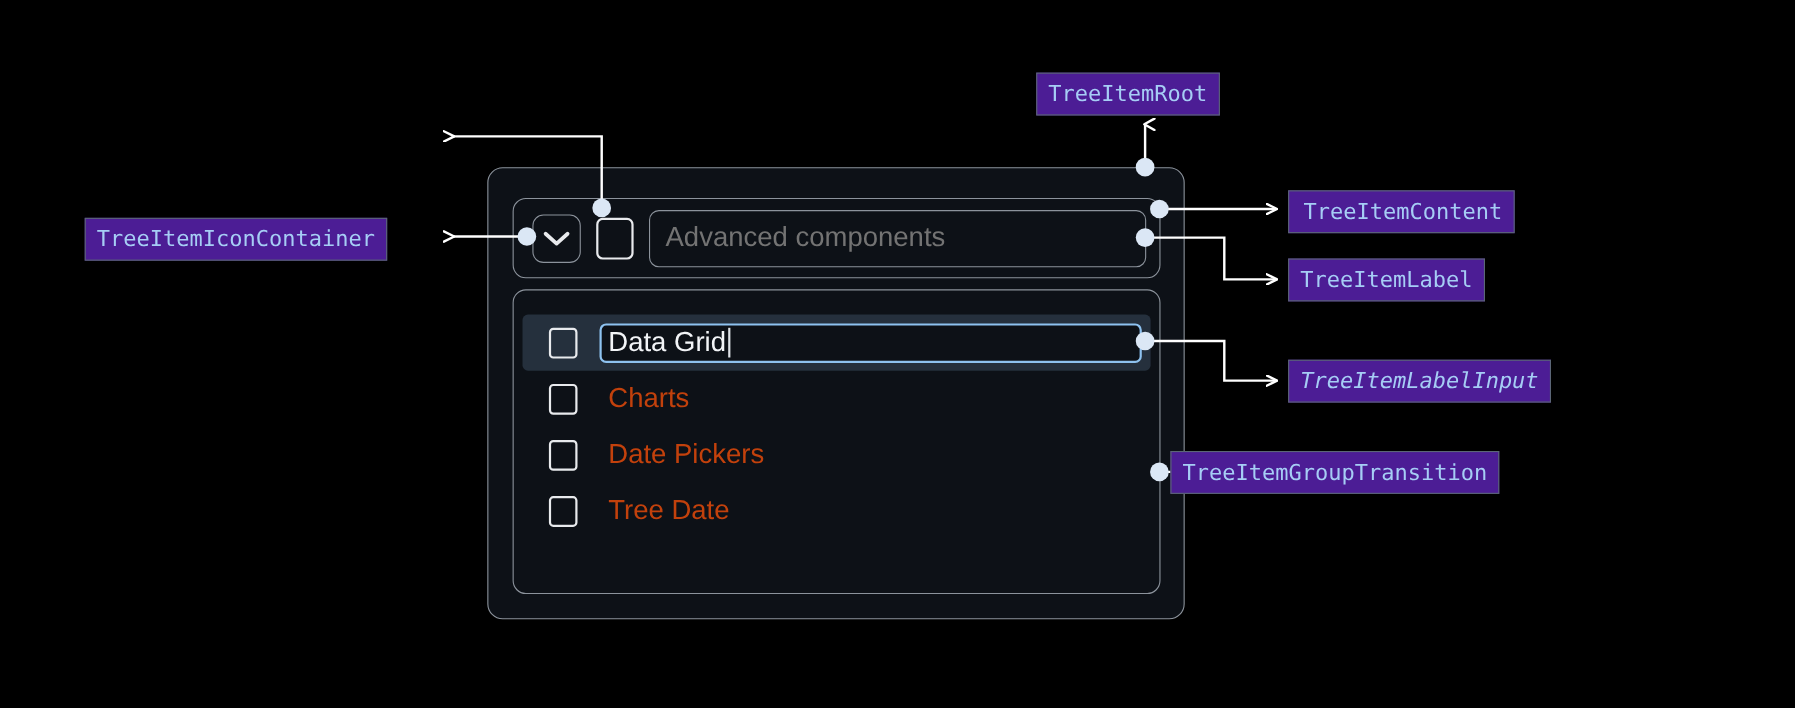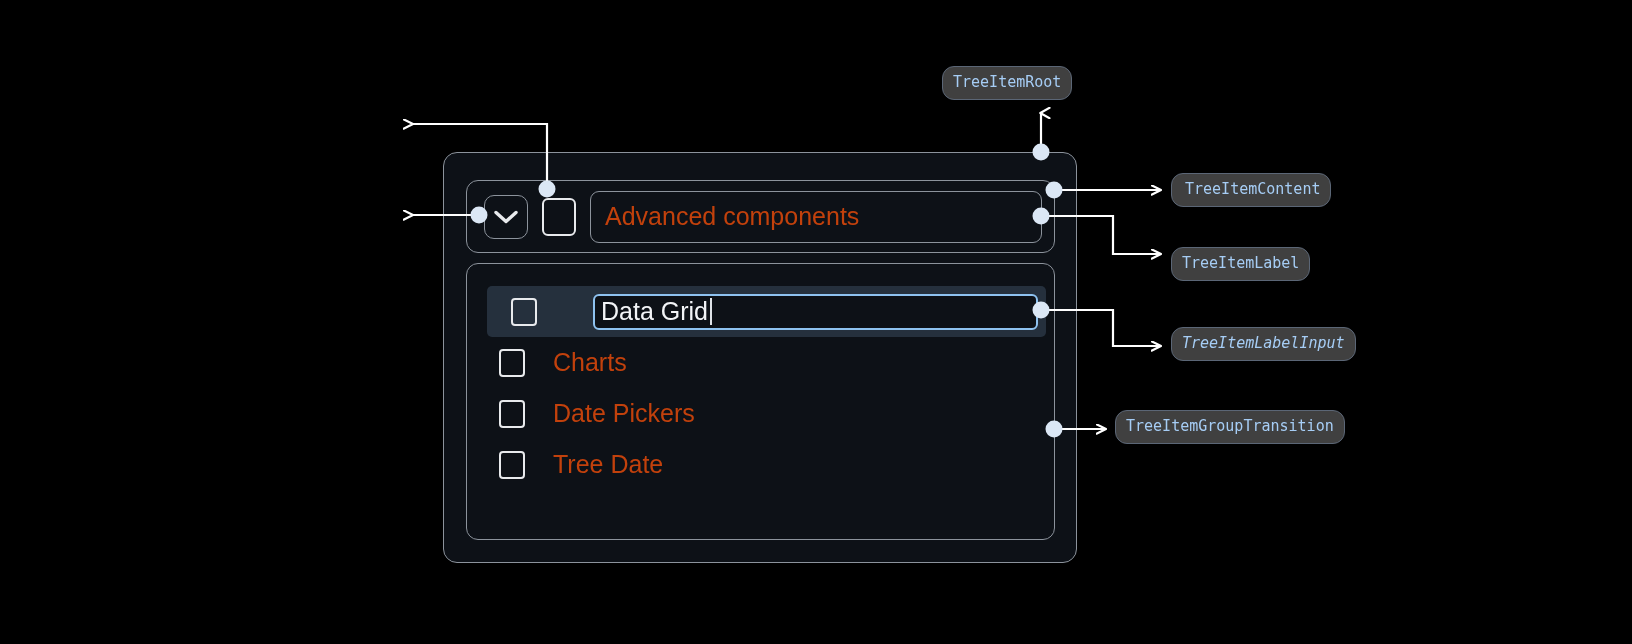--- a/index.html
+++ b/index.html
@@ -30,26 +30,26 @@
     width: 1632px;
     height: 644px;
     pointer-events: none;
     z-index: 40;
   }
 
   
   .chip {
     position: absolute;
     box-sizing: border-box;
-    background: #404040;
+    background: #4c1d95;
     border: 1px solid #5b6676;
-    border-radius: 12px;
+    border-radius: 0;
     color: #a6cdf5;
     font-family: "DejaVu Sans Mono", "Liberation Mono", monospace;
-    font-size: 15px;
+    font-size: 20px;
     line-height: 1;
     letter-spacing: 0px;
     padding: 8px 10px 9px 10px;
     white-space: nowrap;
     z-index: 60;
   }
 
   
   #root-item {
     position: absolute;
@@ -109,21 +109,21 @@
     flex: 1;
     height: 52px;
     box-sizing: border-box;
     border: 1px solid #8c939c;
     border-radius: 9px;
     margin-left: 14px;
     margin-right: 2px;
     display: flex;
     align-items: center;
     padding-left: 14px;
-    color: #c2410c;
+    color: #737373;
     font-size: 25px;
     font-family: "Liberation Sans", sans-serif;
   }
 
   #group-transition {
     position: absolute;
     left: 22px;
     top: 110px;
     width: 589px;
     height: 277px;
@@ -137,24 +137,23 @@
   .tree-row {
     height: 51px;
     display: flex;
     align-items: center;
     padding-left: 32px;
     box-sizing: border-box;
   }
   .tree-row.selected {
     background: #25303d;
     border-radius: 5px;
-    margin-left: 20px;
+    margin-left: 8px;
     margin-right: 8px;
     padding-left: 24px;
-    gap: 36px;
   }
   .row-checkbox {
     width: 26px;
     height: 28px;
     min-width: 26px;
     box-sizing: border-box;
     border: 2.5px solid #e8eaed;
     border-radius: 4px;
   }
   .row-text {
@@ -227,30 +226,31 @@
       <circle cx="547" cy="189" r="8.5"></circle>
       <circle cx="1041" cy="152" r="8.5"></circle>
       <circle cx="1054" cy="190" r="8.5"></circle>
       <circle cx="1041" cy="216" r="8.5"></circle>
       <circle cx="1041" cy="310" r="8.5"></circle>
       <circle cx="1054" cy="429" r="8.5"></circle>
     </g>
   </svg>
 
 
+  <div class="chip" style="left:77px; top:198px;">TreeItemIconContainer</div>
 
   <div class="chip" style="left:942px; top:66px;">TreeItemRoot</div>
 
   <div class="chip" style="left:1171px; top:173px;padding-left:13px;">TreeItemContent</div>
 
-  <div class="chip" style="left:1171px; top:247px;text-align:right;">TreeItemLabel</div>
+  <div class="chip" style="left:1171px; top:235px;text-align:right;">TreeItemLabel</div>
 
   <div class="chip" style="left:1171px; top:327px;font-style:italic;">TreeItemLabelInput</div>
 
-  <div class="chip" style="left:1115px; top:410px;">TreeItemGroupTransition</div>
+  <div class="chip" style="left:1064px; top:410px;">TreeItemGroupTransition</div>
 
   <div id="root-item">
 
     <div id="tree-content">
 
       <div class="icon-container">
         <svg class="chevron" width="26" height="16" viewBox="0 0 26 16">
           <path d="M3,3.5 L13,12.5 L23,3.5" fill="none" stroke="#e8eaed" stroke-width="3.4" stroke-linecap="round" stroke-linejoin="round"></path>
         </svg>
       </div>

